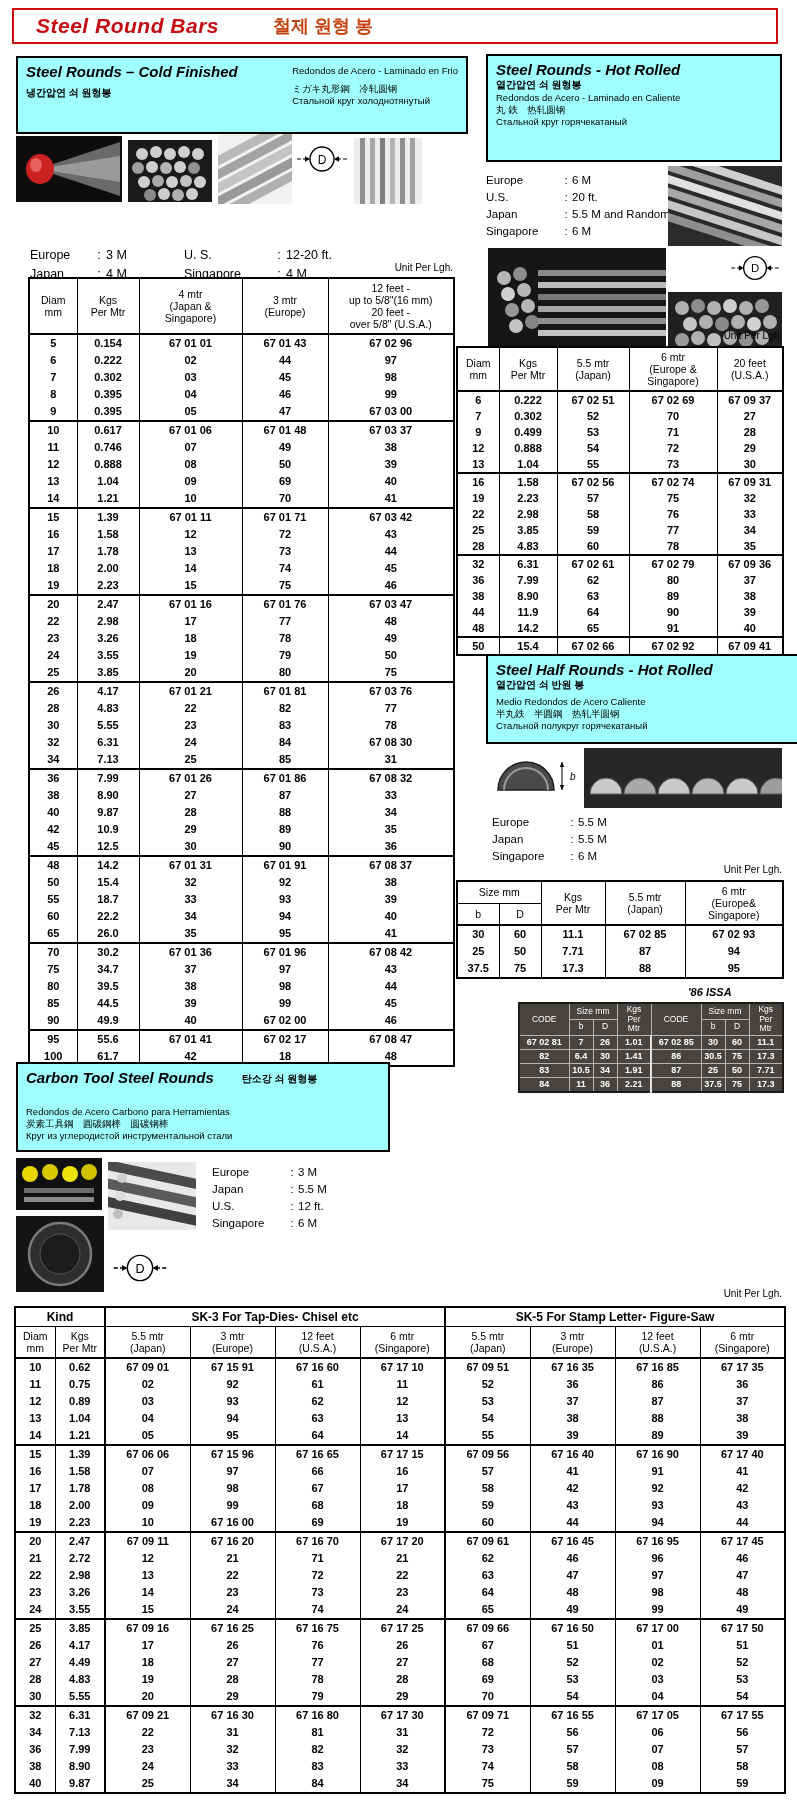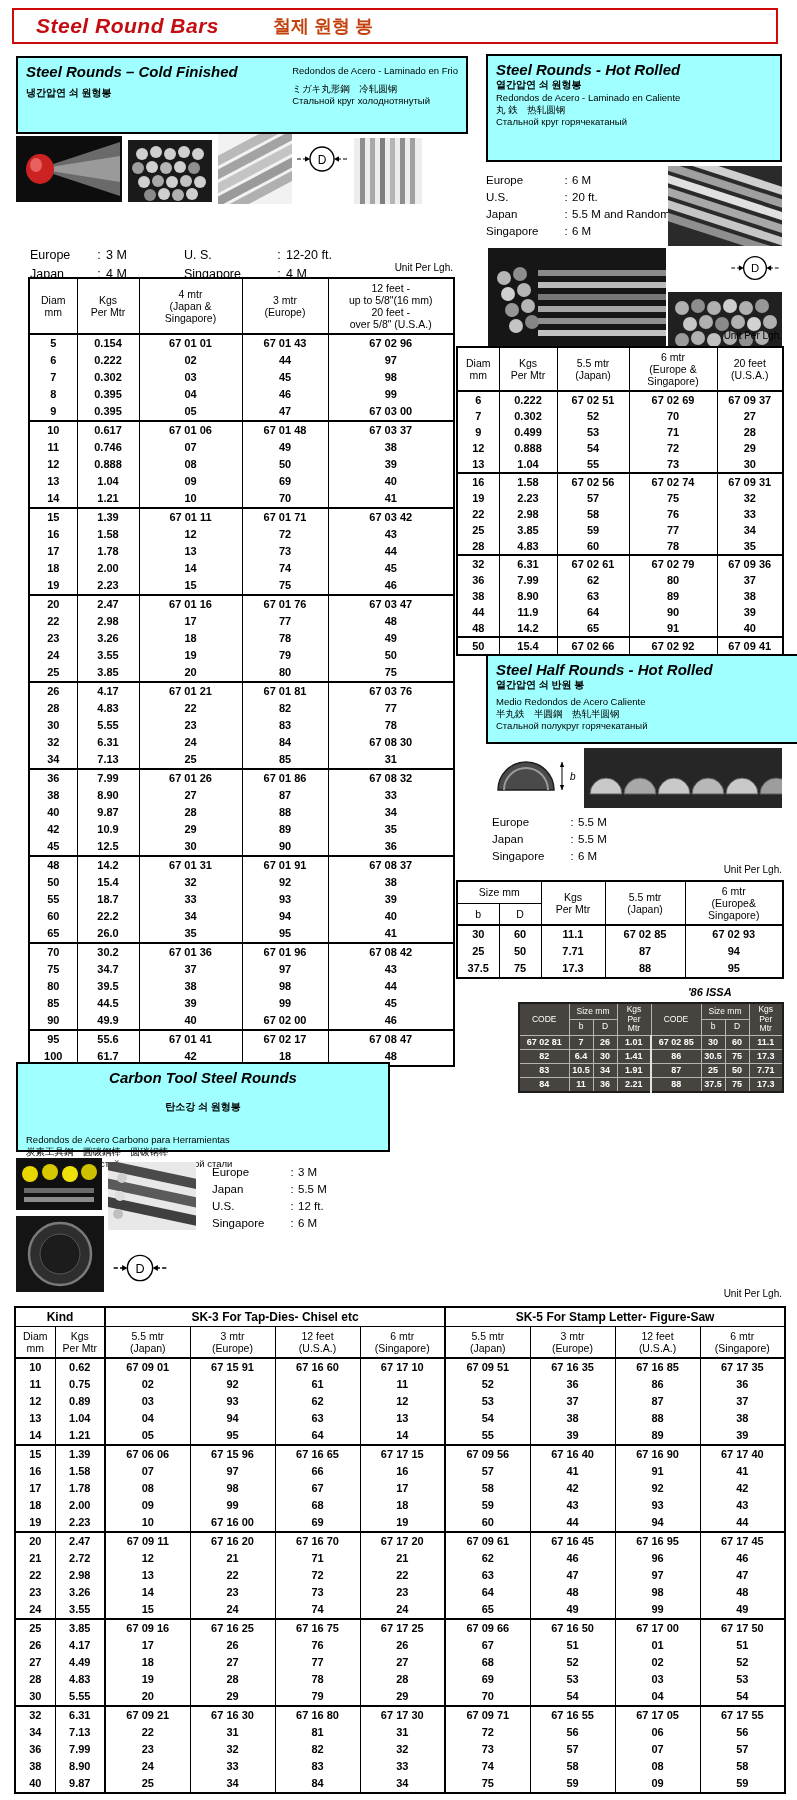--- a/index.html
+++ b/index.html
@@ -14,21 +14,21 @@
 
   
   .cyanbox{position:absolute;background:#a0ffff;border:2px solid #000;box-sizing:border-box;padding:5px 8px;}
   .bx-title{font-weight:bold;font-style:italic;font-size:15px;}
   .bx-ko{font-weight:bold;font-size:10px;}
   .bx-sm{font-size:9.5px;line-height:12px;}
   .cold-box{left:16px;top:56px;width:452px;height:78px;display:flex;justify-content:space-between;}
   .hot-box{left:486px;top:54px;width:296px;height:108px;}
   .half-box{left:486px;top:654px;width:325px;height:90px;}
   .carbon-box{left:16px;top:1062px;width:374px;height:90px;}
-  .carbon-box .row1{display:flex;gap:14px;align-items:center;flex-direction:column;}
+  .carbon-box .row1{display:flex;gap:28px;align-items:flex-end;}
 
   
   .ph{position:absolute;}
   .ph svg{display:block;width:100%;height:100%;}
 
   
   .len-cold{position:absolute;left:30px;top:246px;display:grid;
             grid-template-columns:62px 14px 78px 88px 14px 80px;font-size:12.5px;line-height:19px;}
   .len-v{position:absolute;display:grid;grid-template-columns:74px 12px auto;font-size:11.5px;line-height:17px;}
   .len-hot{left:486px;top:172px;}

